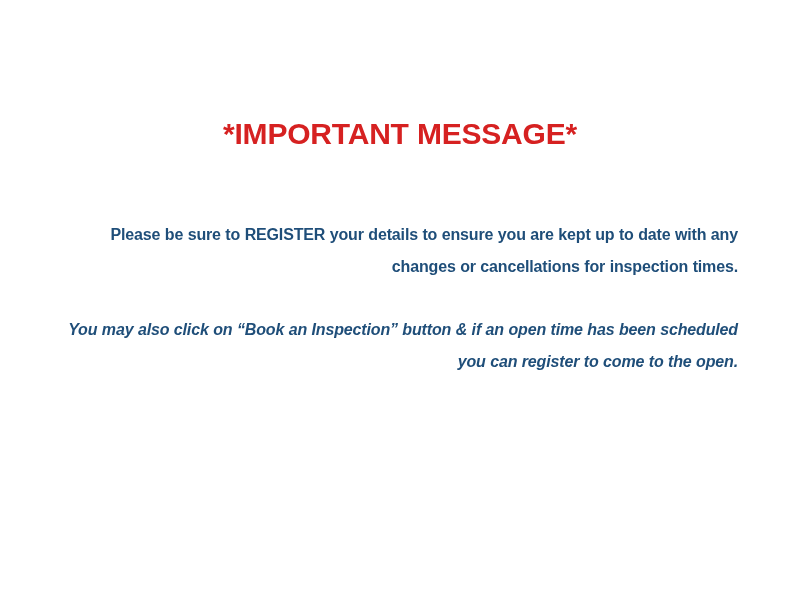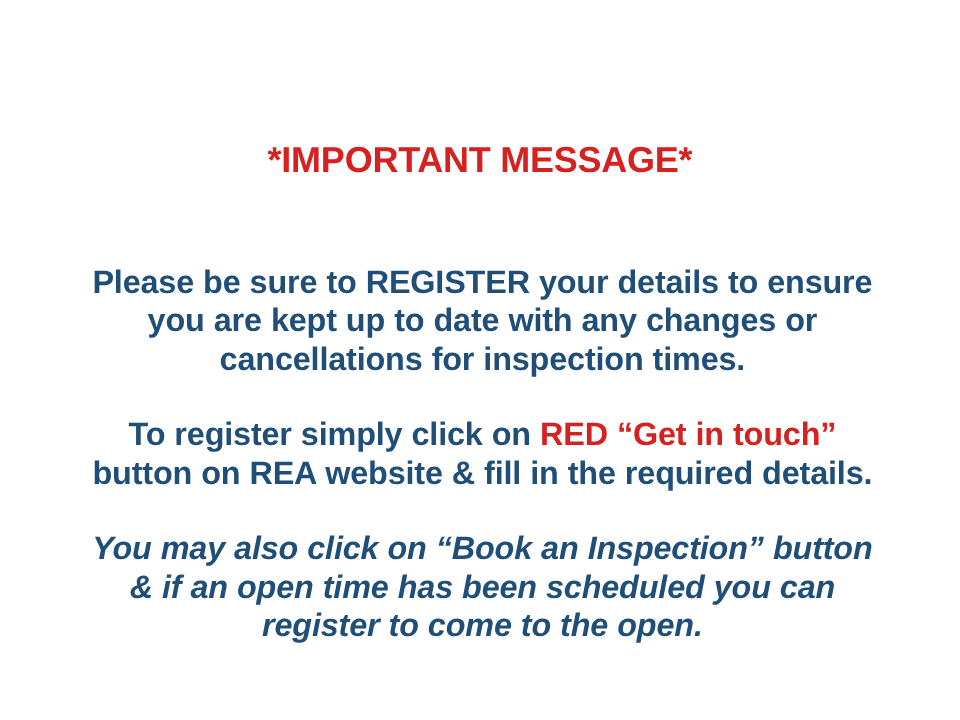--- a/index.html
+++ b/index.html
@@ -35,26 +35,26 @@
     white-space: nowrap;
   }
   #body-block {
     position: absolute;
     top: 203px;
     left: 66px;
     width: 672px;
   }
   .para {
     color: #1F4E79;
-    font-size: 27px;
+    font-size: 16px;
     font-weight: bold;
     line-height: 32px;
     letter-spacing: -0.15px;
     margin: 0 0 31px 0;
-    text-align: center;
+    text-align: right;
     word-spacing: 0.2px;
   }
   .para:last-child {
     margin-bottom: 0;
     font-style: italic;
   }
   .red {
     color: #D62121;
   }
 </style>
@@ -64,23 +64,20 @@
 <div id="slide">
 
   <div id="slide-title">*IMPORTANT MESSAGE*</div>
 
   <div id="body-block">
 
     <p class="para">
       <span>Please be sure to REGISTER your details to ensure you are kept up to date with any changes or cancellations for inspection times.</span>
     </p>
 
-    <p class="para">
-      <span>To register simply click on </span><span class="red">RED “Get in touch”</span><span> button on REA website &amp; fill in the required details.</span>
-    </p>
 
 
     <p class="para">
       <span>You may also click on “Book an Inspection” button &amp; if an open time has been scheduled you can register to come to the open.</span>
     </p>
 
   </div>
 </div>
 
 </body></html>

